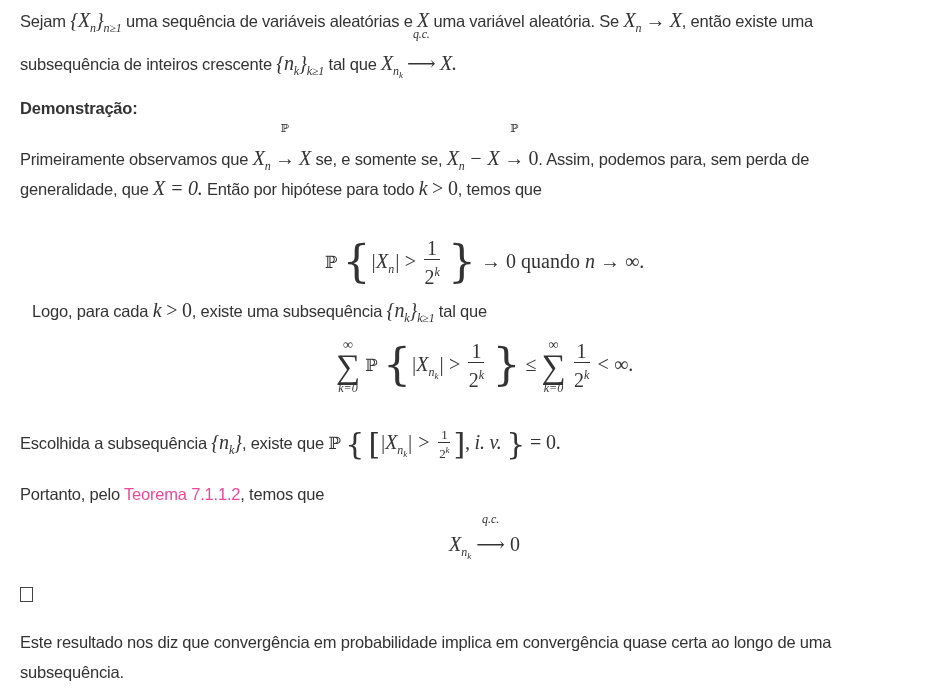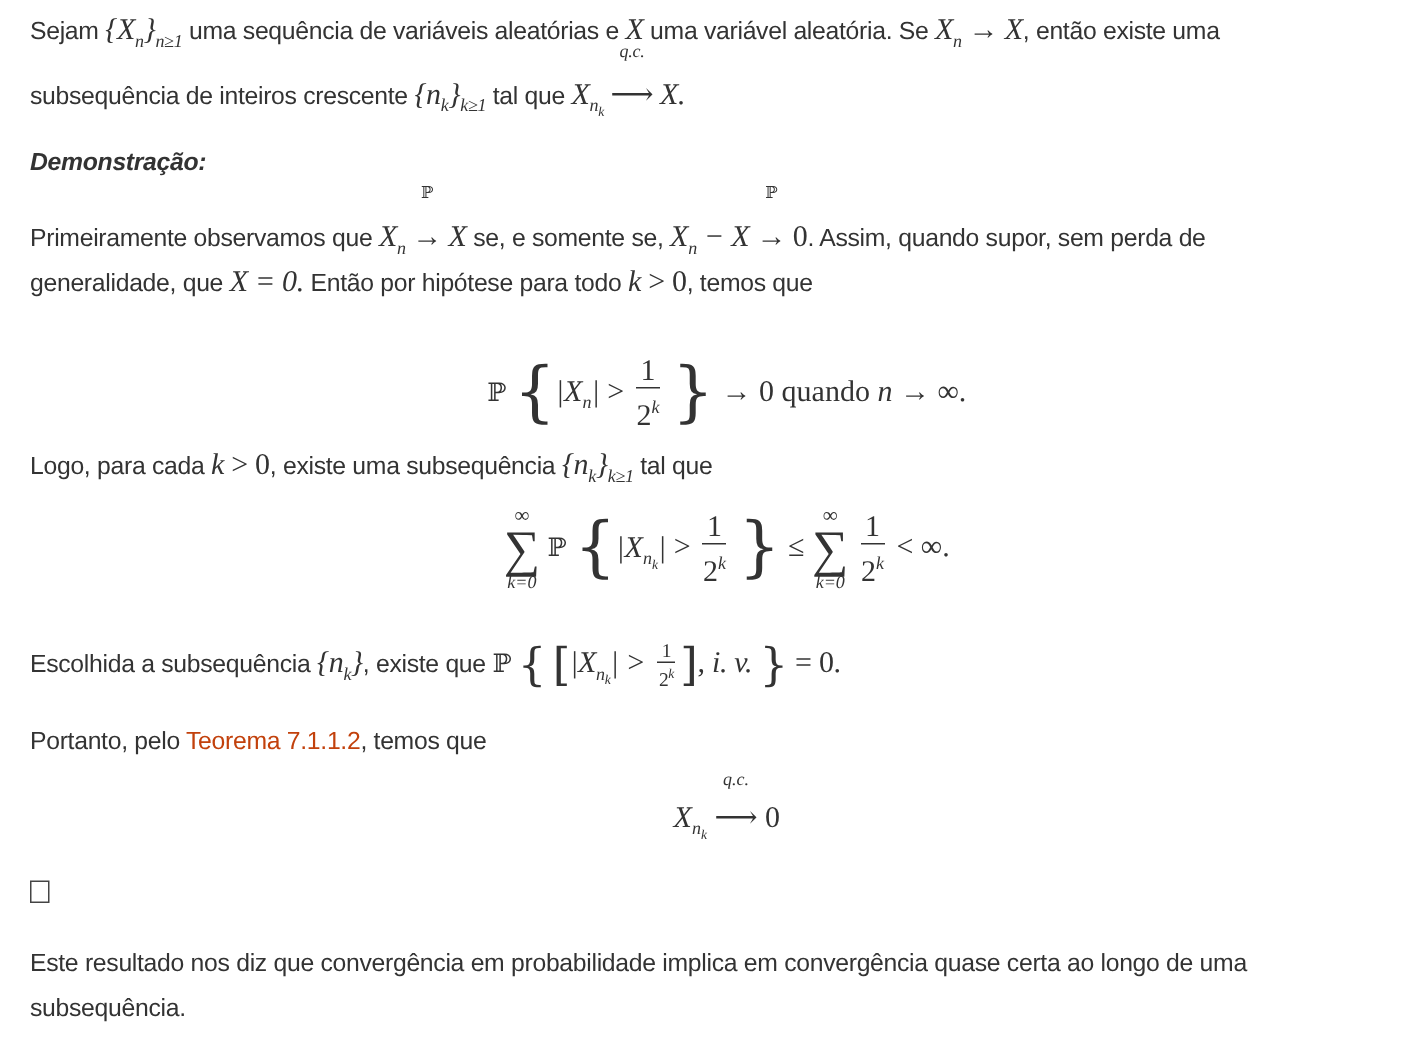--- a/index.html
+++ b/index.html
@@ -11,22 +11,22 @@
   .page { position: relative; padding: 0 20px; }
   .p { position: absolute; left: 20px; right: 20px; line-height: 32px; letter-spacing: -0.2px; }
   .m { font-family: "Liberation Serif", "DejaVu Serif", serif; font-size: 20px; }
   .mi { font-family: "Liberation Serif", "DejaVu Serif", serif; font-style: italic; font-size: 20px; }
   .sub { font-size: 12px; vertical-align: -5px; font-family: "Liberation Serif", "DejaVu Serif", serif; }
   .subsub { font-size: 9px; vertical-align: -3px; font-style: italic; }
   .bb { font-family: "DejaVu Serif", serif; font-size: 17px; }
   .arrow-over { display: inline-block; position: relative; text-align: center; }
   .arrow-over .over { position: absolute; left: 0; right: 0; top: -19px; font-size: 11px; font-family: "DejaVu Serif", serif; line-height: 12px; }
   .arrow-over .over.qc { font-style: italic; font-family: "Liberation Serif", serif; font-size: 12px; text-align: center; }
-  .heading { font-weight: bold; font-style: italic; }
-  .link { color: #c2410c; text-decoration: none; cursor: pointer; }
+  .heading { font-weight: bold; }
+  .link { color: #ec4899; text-decoration: none; cursor: pointer; }
   .display { position: absolute; left: 0; right: 0; text-align: center; font-family: "Liberation Serif", "DejaVu Serif", serif; font-size: 20px; }
   .big { font-size: 44px; vertical-align: -9px; font-family: "DejaVu Serif", serif; font-weight: 100; }
   .mid { font-size: 30px; vertical-align: -5px; font-family: "DejaVu Serif", serif; }
   .frac { display: inline-block; vertical-align: middle; text-align: center; margin: 0 3px; }
   .frac .num { display: block; border-bottom: 1px solid #333; padding: 0 3px; line-height: 22px; }
   .frac .den { display: block; line-height: 24px; }
   .frac.small .num, .frac.small .den { font-size: 13px; line-height: 14px; }
   .sup { font-size: 12px; vertical-align: 8px; font-style: italic; }
   .sumop { display: inline-block; vertical-align: middle; text-align: center; line-height: 1; }
   .sumop .lim-top { display: block; font-size: 14px; }
@@ -50,34 +50,34 @@
     <span class="arrow-over m"><span class="over qc">q.c.</span><span>⟶</span></span>
     <span class="mi">X.</span>
   </div>
 
   <div class="p heading" style="top:92px;">Demonstração:</div>
 
   <div class="p" style="top:142px;">
     <span>Primeiramente observamos que </span><span class="mi"><span>X</span><span class="sub">n</span></span>
     <span class="arrow-over m"><span class="over">ℙ</span><span>→</span></span>
     <span class="mi">X</span><span> se, e somente se, </span><span class="mi"><span>X</span><span class="sub">n</span><span> − X </span></span><span class="arrow-over m"><span class="over">ℙ</span><span>→</span></span>
-    <span class="m">0</span><span>. Assim, quando supor, sem perda de</span>
+    <span class="m">0</span><span>. Assim, podemos para, sem perda de</span>
   </div>
   <div class="p" style="top:172px;">
     <span>generalidade, que </span><span class="mi">X = 0.</span><span> Então por hipótese para todo </span><span class="mi">k</span><span class="m"> &gt; </span><span class="m">0</span><span>, temos que</span>
   </div>
 
   <div class="display" style="top:236px; left:20px;">
     <span class="bb">ℙ</span>
     <span class="big">{</span><span class="mi"><span>|X</span><span class="sub">n</span><span>|</span></span><span> &gt; </span>
     <span class="frac"><span class="num">1</span><span class="den"><span>2</span><span class="sup">k</span></span></span>
     <span class="big">}</span><span> → 0 quando </span><span class="mi">n</span><span> → ∞.</span>
   </div>
 
-  <div class="p" style="top:294px;">
+  <div class="p" style="top:294px;margin-left:12px;">
     <span>Logo, para cada </span><span class="mi">k</span><span class="m"> &gt; </span><span class="m">0</span><span>, existe uma subsequência </span><span class="mi"><span class="m">{n</span><span class="sub">k</span><span class="m">}</span><span class="sub">k≥1</span></span><span> tal que</span>
   </div>
 
   <div class="display" style="top:338px; left:20px;">
     <span class="sumop"><span class="lim-top">∞</span><span class="sigma">∑</span><span class="lim-bot">k=0</span></span>
     <span class="bb">ℙ</span>
     <span class="big">{</span><span class="mi"><span>|X</span><span class="sub"><span>n</span><span class="subsub">k</span></span><span>|</span></span><span> &gt; </span>
     <span class="frac"><span class="num">1</span><span class="den"><span>2</span><span class="sup">k</span></span></span>
     <span class="big">}</span><span> ≤ </span>
     <span class="sumop"><span class="lim-top">∞</span><span class="sigma">∑</span><span class="lim-bot">k=0</span></span>

